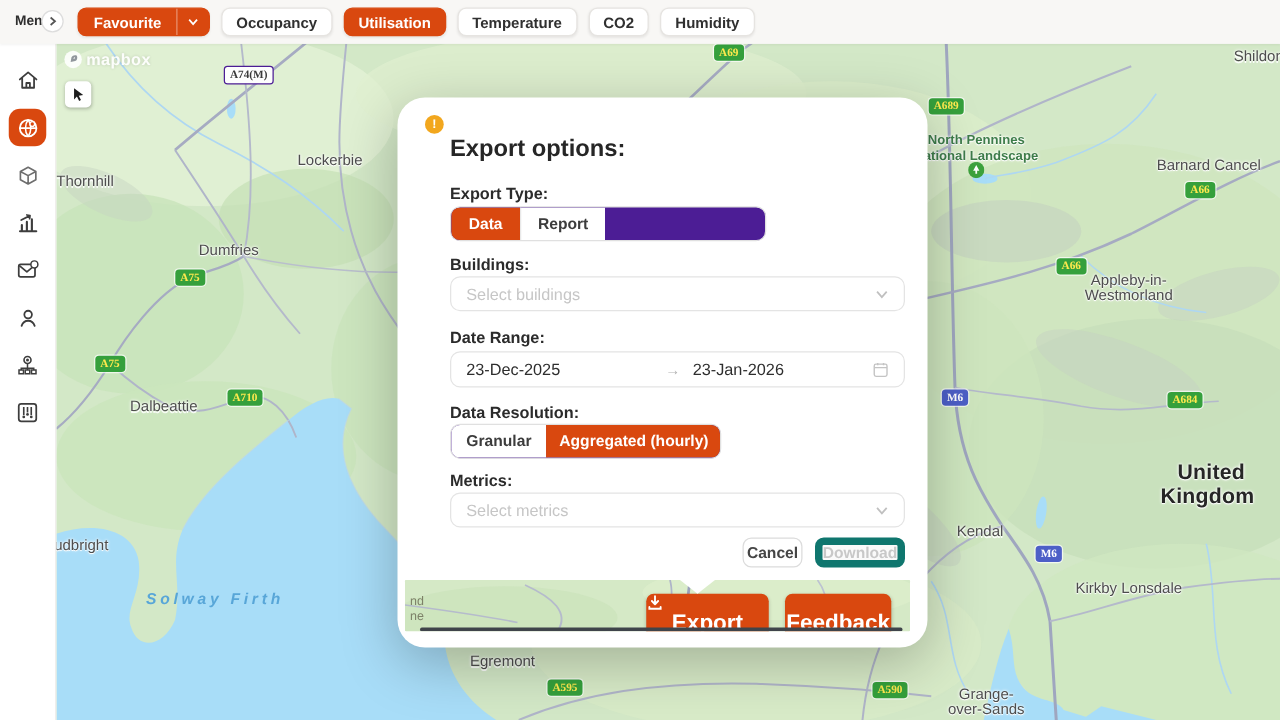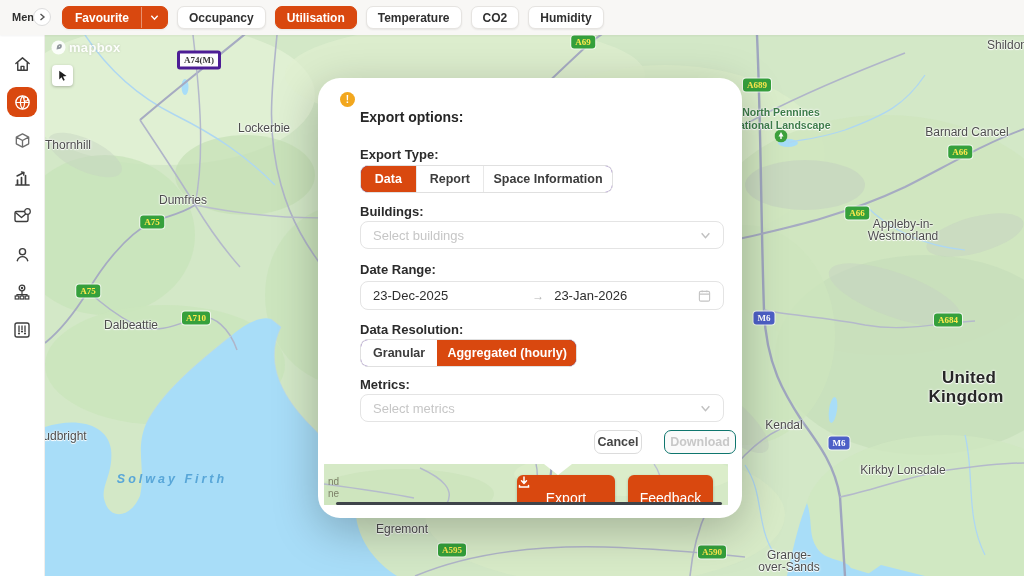--- a/index.html
+++ b/index.html
@@ -38,69 +38,69 @@
          text-shadow:0 0 3px #fff,0 0 2px #fff,0 1px 0 rgba(255,255,255,.9); pointer-events:none; }
   .mlb.town { font-weight:400; }
   .mlb.big { font-size:17px; font-weight:600; color:#262626; letter-spacing:.2px; }
   .mlb.water { font-style:italic; letter-spacing:3px; color:#58a6d8; font-size:12.5px; font-weight:600;
                text-shadow:none; }
   .mlb.park { font-size:10.5px; color:#3e7d4a; font-weight:600; }
   .mlb.bgreen, .mlb.bblue, .mlb.bwhite { font-size:9px; font-weight:700; padding:1px 4px 2px; border-radius:3px;
                text-shadow:none;font-family:Liberation Serif, serif; }
   .mlb.bgreen { background:#35a03c; color:#ffe94e; box-shadow:0 0 0 1px rgba(255,255,255,.7); }
   .mlb.bblue  { background:#4d5fc7; color:#fff; box-shadow:0 0 0 1px rgba(255,255,255,.7); }
-  .mlb.bwhite { background:#fdfdfd; color:#3a3a3a; border:3px solid #4c1d95; }
+  .mlb.bwhite { background:#fdfdfd; color:#3a3a3a; border:1px solid #4c1d95; }
   .park-icon { position:absolute; left:736px; top:101px; transform:translate(-50%,-50%); }
   .mapbox-logo { position:absolute; left:6px; top:5px; display:flex; align-items:center; gap:3px;
                  opacity:.92; pointer-events:none; }
   .mapbox-logo .word { color:#fff; font-weight:700; font-size:13px; letter-spacing:.3px;
                        text-shadow:0 0 3px rgba(0,0,0,.18); }
   .cursor-btn { position:absolute; left:7px; top:30px; width:21px; height:21px; background:#fff; border-radius:4px;
                 box-shadow:0 1px 3px rgba(0,0,0,.25); display:flex; align-items:center; justify-content:center;
                 cursor:pointer; }
 
   
   .card { position:absolute; left:318px; top:78px; width:424px; height:440px; background:#fff; border-radius:22px;
           box-shadow:0 12px 45px rgba(0,0,0,.25); z-index:40; }
   .warn-dot { position:absolute; left:22px; top:14px; width:15px; height:15px; border-radius:50%;
               background:#f2a71e; color:#fff; font-size:10px; font-weight:700; display:flex;
               align-items:center; justify-content:center; }
-  .card-title { position:absolute; left:42px; top:31px; font-size:14px; font-weight:700; color:#262626; }
+  .card-title { position:absolute; left:42px; top:31px; font-size:19px; font-weight:700; color:#262626; }
   .flabel { position:absolute; left:42px; font-size:13px; font-weight:700; color:#2b2b2b; }
   .seg { position:absolute; left:42px; display:flex; border:1px solid #e0e0e0; border-radius:8px;
          overflow:hidden; background:#4c1d95; height:28px; }
   .seg .opt { display:flex; align-items:center; justify-content:center; font-size:12.5px; font-weight:600;
               color:#3c3c3c; cursor:pointer; border-left:1px solid #e8e8e8; background:#fff; }
   .seg .opt:first-child { border-left:none; }
   .seg .opt.sel { background:#d9480f; color:#fff; border-left-color:#d9480f; }
   .selectbox { position:absolute; left:42px; width:364px; height:28px; border:1px solid #e4e4e4; border-radius:8px;
                display:flex; align-items:center; padding:0 12px; cursor:pointer; background:#fff; }
   .selectbox .ph { font-size:13px; color:#c6c6c6; flex:1; }
   .datefield { position:absolute; left:42px; width:364px; height:29px; border:1px solid #e4e4e4; border-radius:8px;
                display:flex; align-items:center; padding:0 12px; font-size:13px; color:#2e2e2e; background:#fff;
                cursor:pointer; }
   .datefield .sep { color:#b5b5b5; margin:0 10px 0 84px; font-size:12px; }
   .btn-cancel { position:absolute; left:276px; top:352px; width:48px; height:24px; border:1px solid #dcdcdc;
                 border-radius:7px; background:#fff; font-size:12.5px; font-weight:600; color:#454545;
                 display:flex; align-items:center; justify-content:center; cursor:pointer; }
-  .btn-download { position:absolute; left:334px; top:352px; width:72px; height:24px; border:1px solid #0f766e;
+  .btn-download { position:absolute; left:334px; top:352px; width:72px; height:24px; border:6px solid #0f766e;
                   border-radius:7px; background:#fafafa; font-size:12.5px; font-weight:600; color:#c8c8c8;
-                  display:flex; align-items:center; justify-content:center; cursor:default;margin-left:12px; }
+                  display:flex; align-items:center; justify-content:center; cursor:default; }
 
   
   .strip { position:absolute; left:6px; top:386px; width:404px; height:41px; overflow:hidden;
            border-radius:1px; background:#d5e9c6;padding-left:25px; }
   .strip svg { position:absolute; left:0; top:0; }
   .strip .frag { position:absolute; font-size:10px; color:#7d8168; left:4px; }
   .strip .dark-line { position:absolute; left:12px; right:6px; bottom:0; height:3px; background:#3f444a;
                       border-radius:2px; }
   .notch { position:absolute; left:226px; top:386px; width:0; height:0; border-left:14px solid transparent;
            border-right:14px solid transparent; border-top:11px solid #fff; z-index:5; }
   .act-btn { position:absolute; top:11px; height:46px; border-radius:6px; background:#d9480f; color:#fff;
-             font-size:14px; font-weight:400; display:flex; align-items:center; justify-content:center;
+             font-size:18px; font-weight:700; display:flex; align-items:center; justify-content:center;
              gap:7px; cursor:pointer; box-shadow:0 1px 3px rgba(0,0,0,.2); }
   .btn-export { left:193px; width:98px; }
   .btn-feedback { left:304px; width:85px; }
 </style>
 </head>
 <body>
 
 <div class="map">
   <svg class="terrain" width="979" height="541" viewBox="0 0 979 541">
     <rect width="979" height="541" fill="#d3e8c7"></rect>
@@ -312,21 +312,20 @@
 </div>
 
 <div class="card">
   <div class="warn-dot">!</div>
   <div class="card-title">Export options:</div>
 
   <div class="flabel" style="top:69px">Export Type:</div>
   <div class="seg" style="top:87px; width:253px">
     <div class="opt sel" style="width:55px">Data</div>
     <div class="opt" style="width:68px">Report</div>
-    <div class="opt" style="width:130px">Space Information</div>
   </div>
 
   <div class="flabel" style="top:126px">Buildings:</div>
   <div class="selectbox" style="top:143px">
     <span class="ph">Select buildings</span>
     <svg width="11" height="11" viewBox="0 0 10 10">
       <path d="M1.5,3 L5,7 L8.5,3" stroke="#c0c0c0" stroke-width="1.3" fill="none"></path>
     </svg>
   </div>
 

